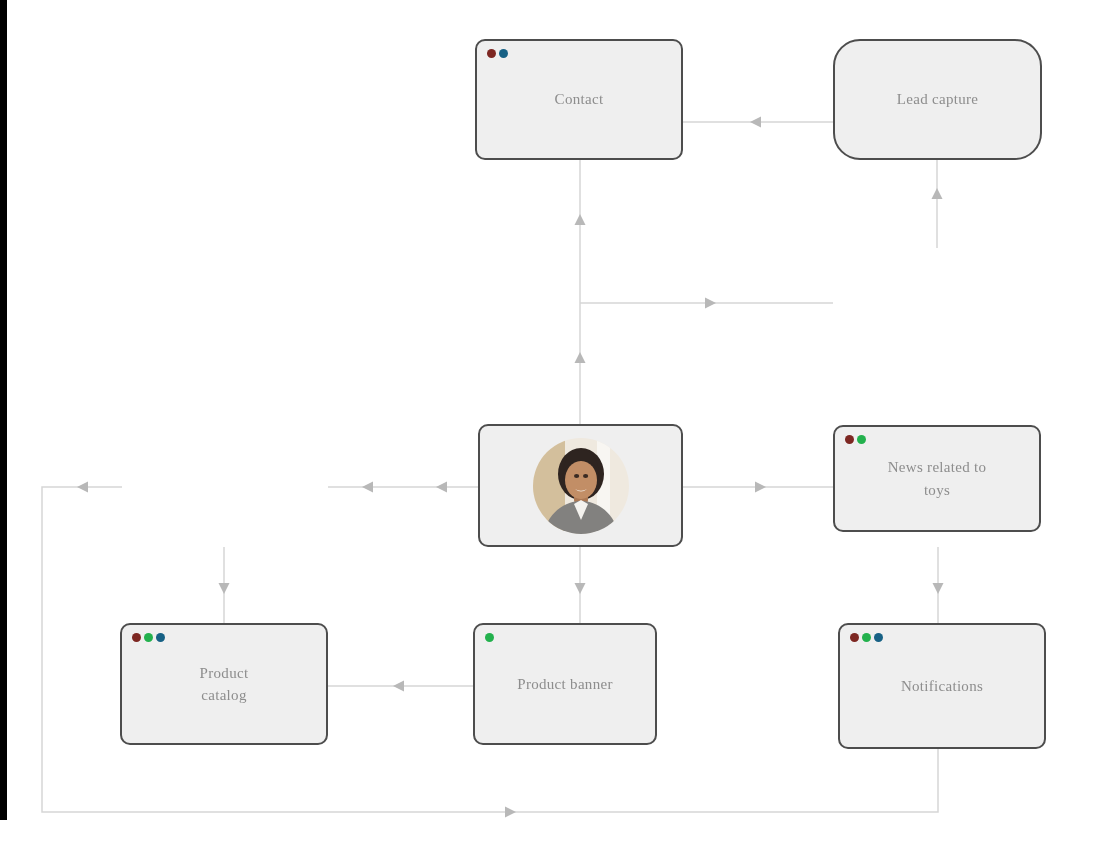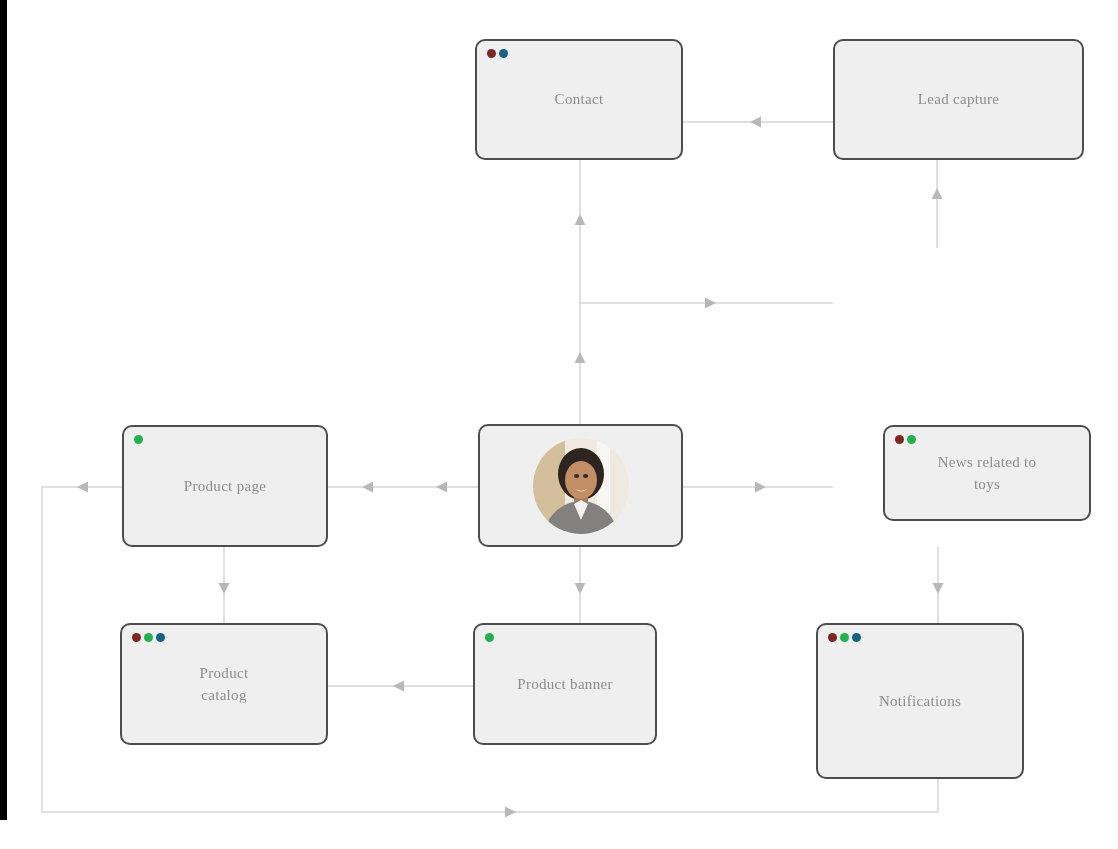--- a/index.html
+++ b/index.html
@@ -94,32 +94,26 @@
   </svg>
 
   <div class="node" style="left:475px; top:39px; width:208px; height:121px;">
     <span class="dots">
         <span class="dot" style="background: rgb(125, 39, 34);"></span>
         <span class="dot" style="background: rgb(23, 97, 133);"></span>
       </span>
     <span class="node-label">Contact</span>
   </div>
 
-  <div class="node" style="left:833px; top:39px; width:251px; height:121px;">
+  <div class="node" style="left:833px; top:39px; width:209px; height:121px;border-radius:27px;">
     <span class="dots"></span>
     <span class="node-label">Lead capture</span>
   </div>
 
 
-  <div class="node" style="left:122px; top:425px; width:206px; height:122px;">
-    <span class="dots">
-        <span class="dot" style="background: rgb(35, 177, 77);"></span>
-      </span>
-    <span class="node-label">Product page</span>
-  </div>
 
   <div class="node" style="left:478px; top:424px; width:205px; height:123px;">
     <span class="dots"></span>
     <span class="avatar">
       <svg viewBox="0 0 96 96" width="96" height="96">
         <defs>
           <clipPath id="avatar-clip">
               <circle cx="48" cy="48" r="48"></circle>
             </clipPath>
         </defs>
@@ -134,21 +128,21 @@
           <path d="M10,96 C17,70 36,63 48,63 C60,63 79,70 86,96 Z" fill="#82817f"></path>
           <path d="M41,66 L48,62 L55,66 L48,82 Z" fill="#f4f2ee"></path>
           <path d="M41,38 a2.6,2 0 1,0 5.2,0 a2.6,2 0 1,0 -5.2,0" fill="#3a2a22"></path>
           <path d="M50,38 a2.6,2 0 1,0 5.2,0 a2.6,2 0 1,0 -5.2,0" fill="#3a2a22"></path>
           <path d="M42,51 Q48,56 54,51 Q48,54.5 42,51 Z" fill="#f0e8e0"></path>
         </g>
       </svg>
     </span>
   </div>
 
-  <div class="node" style="left:883px; top:425px; width:208px; height:96px;">
+  <div class="node" style="left:833px; top:425px; width:208px; height:107px;">
     <span class="dots">
         <span class="dot" style="background: rgb(125, 39, 34);"></span>
         <span class="dot" style="background: rgb(35, 177, 77);"></span>
       </span>
     <span class="node-label w115">News related to toys</span>
   </div>
 
   <div class="node" style="left:120px; top:623px; width:208px; height:122px;">
     <span class="dots">
         <span class="dot" style="background: rgb(125, 39, 34);"></span>
@@ -158,21 +152,21 @@
     <span class="node-label w70">Product catalog</span>
   </div>
 
   <div class="node" style="left:473px; top:623px; width:184px; height:122px;">
     <span class="dots">
         <span class="dot" style="background: rgb(35, 177, 77);"></span>
       </span>
     <span class="node-label">Product banner</span>
   </div>
 
-  <div class="node" style="left:816px; top:623px; width:208px; height:156px;align-items:center;">
+  <div class="node" style="left:838px; top:623px; width:208px; height:126px;align-items:center;">
     <span class="dots">
         <span class="dot" style="background: rgb(125, 39, 34);"></span>
         <span class="dot" style="background: rgb(35, 177, 77);"></span>
         <span class="dot" style="background: rgb(23, 97, 133);"></span>
       </span>
     <span class="node-label">Notifications</span>
   </div>
 
 </div>
 

